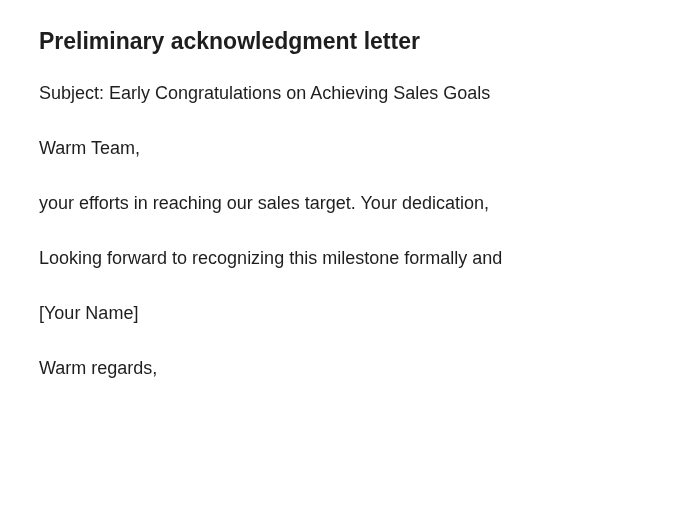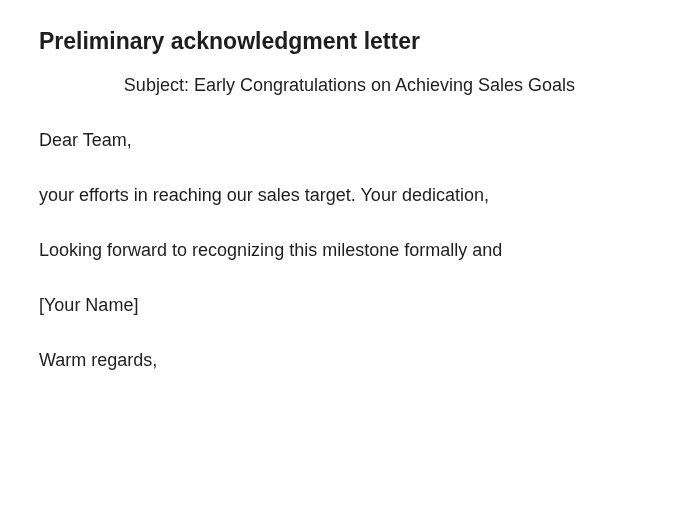--- a/index.html
+++ b/index.html
@@ -33,38 +33,37 @@
     letter-spacing: 0;
     white-space: nowrap;
   }
   .para {
     margin: 20px 0 0 0;
     font-size: 18px;
     line-height: 35px;
     font-weight: 400;
   }
   .para.subject {
-    margin-top: 14px;
-    text-align: center;
+    margin-top: 22px;
   }
   .line {
     display: block;
     white-space: nowrap;
   }
 </style>
 </head>
 <body>
 
 <div class="page">
 
   <h1 class="doc-title">Preliminary acknowledgment letter</h1>
 
   <p class="para subject">Subject: Early Congratulations on Achieving Sales Goals</p>
 
-  <p class="para">Dear Team,</p>
+  <p class="para">Warm Team,</p>
 
   <p class="para">
     <span class="line">your efforts in reaching our sales target. Your dedication,</span>
   </p>
 
   <p class="para">
     <span class="line">Looking forward to recognizing this milestone formally and</span>
   </p>
 
   <p class="para">[Your Name]</p>

